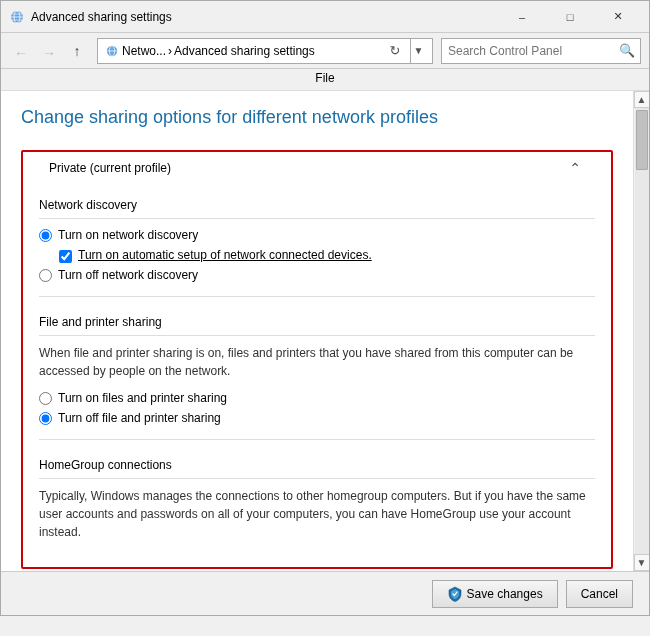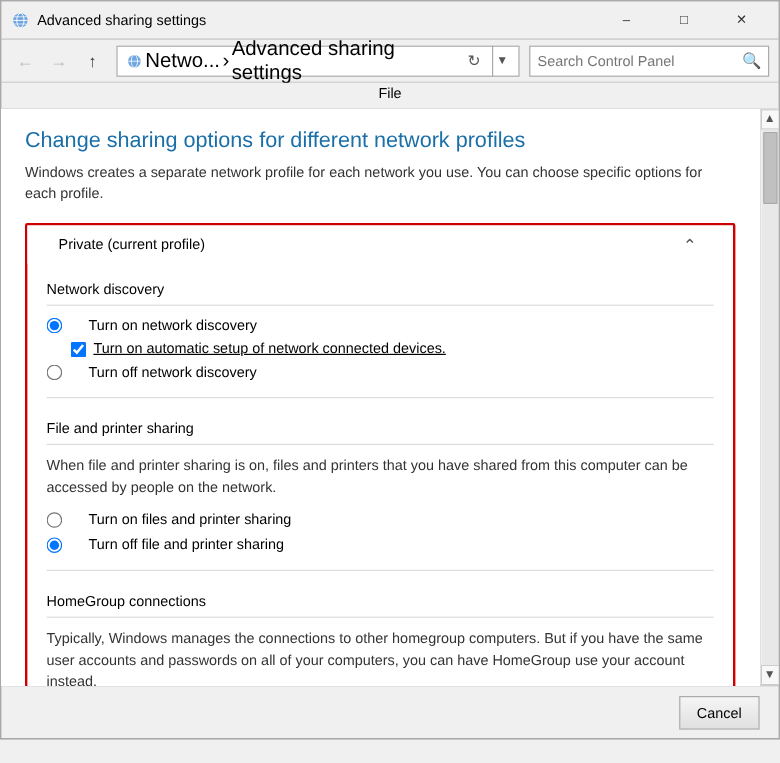--- a/index.html
+++ b/index.html
@@ -111,21 +111,21 @@
       align-items: center;
       padding: 0 6px;
       margin: 0 4px;
       gap: 4px;
     }
 
     .address-breadcrumb {
       display: flex;
       align-items: center;
       gap: 2px;
-      font-size: 17px;
+      font-size: 12px;
       color: #000;
       flex: 1;
     }
 
     .address-icon {
       width: 16px;
       height: 16px;
       display: flex;
       align-items: center;
       justify-content: center;
@@ -263,21 +263,21 @@
       background: #c0c0c0;
       border: 1px solid #aaa;
       border-radius: 1px;
     }
 
     
     .page-title {
       font-size: 18px;
       color: #1a6fa8;
       font-weight: normal;
-      margin-bottom: 8px;
+      margin-bottom: 22px;
     }
 
     .page-subtitle {
       font-size: 12px;
       color: #333;
       line-height: 1.4;
       margin-bottom: 16px;
     }
 
     .profile-section {
@@ -328,21 +328,21 @@
       font-size: 12px;
       color: #333;
       line-height: 1.5;
       margin-bottom: 10px;
     }
 
     .radio-option {
       display: flex;
       align-items: flex-start;
       margin-bottom: 4px;
-      gap: 22px;
+      gap: 6px;
     }
 
     .radio-option input[type="radio"] {
       margin-top: 2px;
       cursor: pointer;
     }
 
     .radio-label {
       font-size: 12px;
       color: #000;
@@ -475,21 +475,20 @@
     <span class="menu-item">File</span>
     <span class="menu-item">Edit</span>
     <span class="menu-item">View</span>
     <span class="menu-item">Tools</span>
   </div>
 
   <div class="content-area">
     <div class="main-content">
 
       <h1 class="page-title">Change sharing options for different network profiles</h1>
-      <p class="page-subtitle">Windows creates a separate network profile for each network you use. You can choose specific options for each profile.</p>
 
       <div class="profile-section">
         <div class="profile-header">
           <span class="profile-header-text">Private (current profile)</span>
           <span class="collapse-btn">⌃</span>
         </div>
 
         <div class="section-content">
 
           <div class="network-section">
@@ -544,15 +543,23 @@
     <div class="scrollbar">
       <div class="scroll-arrow">▲</div>
       <div class="scroll-track">
         <div class="scroll-thumb"></div>
       </div>
       <div class="scroll-arrow">▼</div>
     </div>
   </div>
 
   <div class="footer">
+    <button class="btn-save">
+      <svg class="shield-icon-svg" viewBox="0 0 16 16">
+        <path d="M8 1L2 4v4c0 3.5 2.5 6.5 6 7.5C11.5 14.5 14 11.5 14 8V4L8 1z" fill="#1a6fa8" stroke="#0e4d7a" stroke-width="0.5"></path>
+        <path d="M8 3L4 5.5V8c0 2.5 1.8 4.5 4 5.3C10.2 12.5 12 10.5 12 8V5.5L8 3z" fill="#4a9fd5"></path>
+        <path d="M6 8l1.5 1.5L10 6" stroke="#fff" stroke-width="1.2" fill="none" stroke-linecap="round" stroke-linejoin="round"></path>
+      </svg>
+      <span>Save changes</span>
+    </button>
     <button class="btn-cancel">Cancel</button>
   </div>
 </div>
 
 </body></html>

